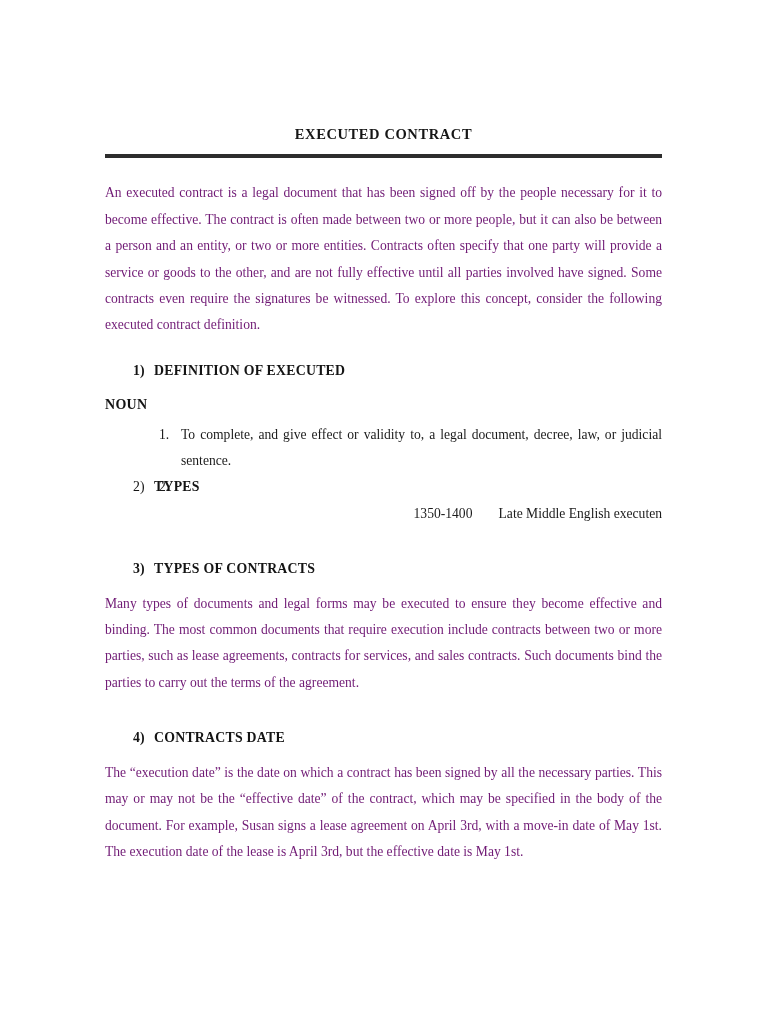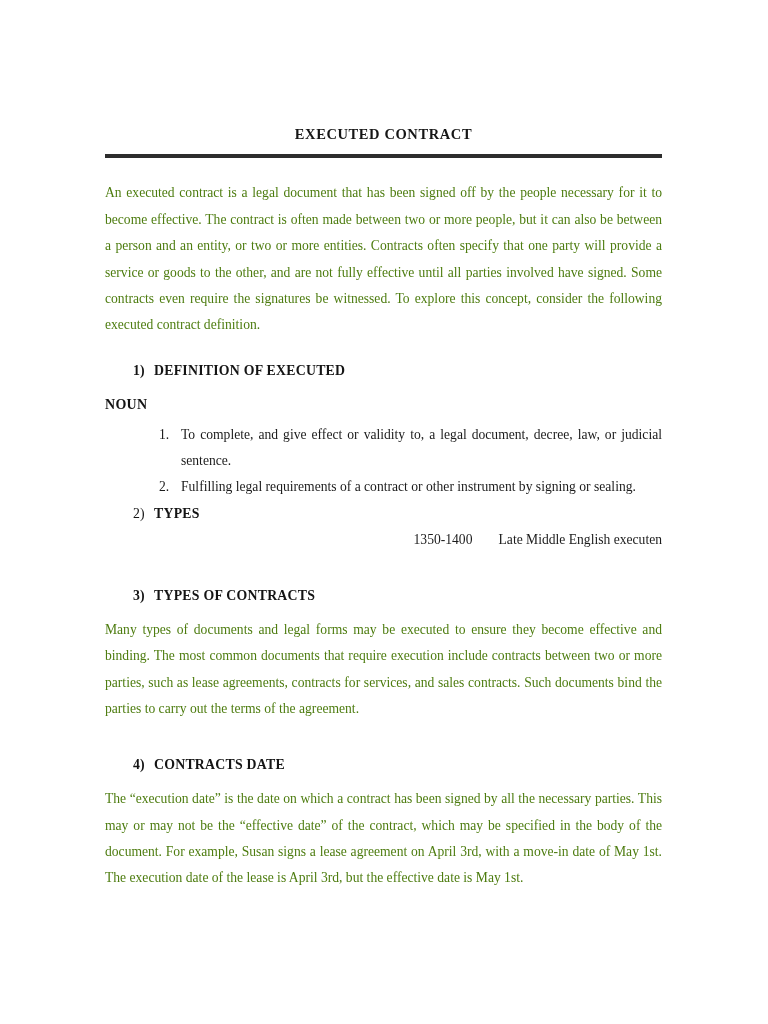--- a/index.html
+++ b/index.html
@@ -43,21 +43,21 @@
   }
 
   
   .body-par {
     font-size: 13.6px;
     line-height: 26.4px;
     text-align: justify;
     text-justify: inter-word;
     margin: 0;
     width: 557px;
-    color: #4d7c0f;
+    color: #701a75;
   }
 
   .par-gap-1 { margin-bottom: 19px; }
 
   
   .section-heading {
     font-size: 13.8px;
     line-height: 26.4px;
     margin: 0;
     padding-left: 28px;
@@ -148,21 +148,20 @@
 
   <div class="pos-label">NOUN</div>
 
   <ol class="def-list">
     <li>
       <span class="li-num">1.</span>
       <span>To complete, and give effect or validity to, a legal document, decree, law, or judicial sentence.</span>
     </li>
     <li>
       <span class="li-num">2.</span>
-      <span>Fulfilling legal requirements of a contract or other instrument by signing or sealing.</span>
     </li>
   </ol>
 
   <div class="section-heading">
     <span class="sh-num plain">2)</span>
     <span class="sh-text">TYPES</span>
   </div>
 
   <div class="origin-line">
     <span class="origin-dates">1350-1400</span>

